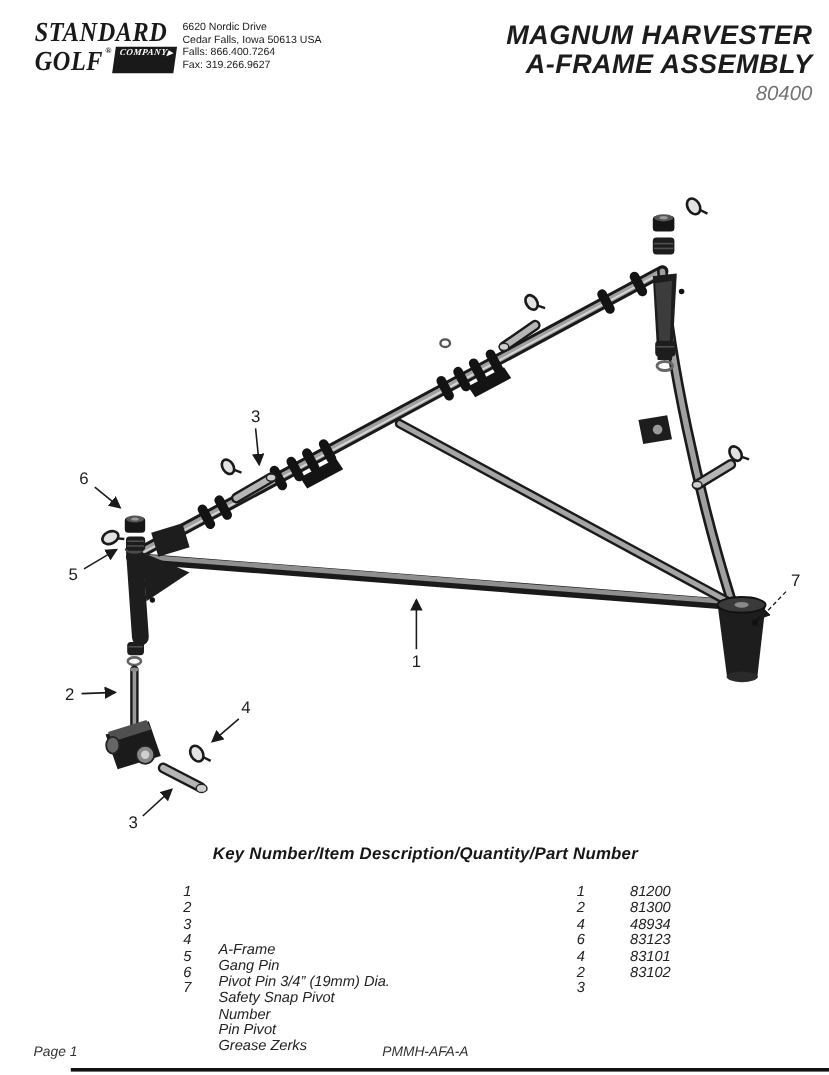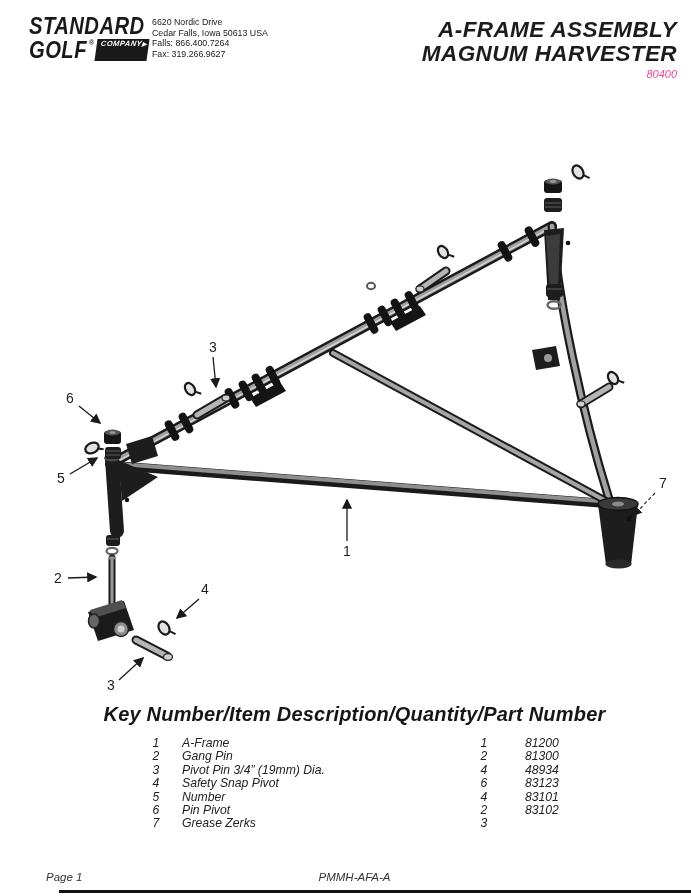--- a/index.html
+++ b/index.html
@@ -1,21 +1,21 @@
 <!DOCTYPE html>
 <html><head>
 <meta charset="utf-8">
 <style>
   html,body{margin:0;padding:0;}
   body{
     width:691px;height:896px;position:relative;background:#ffffff;
     font-family:"Liberation Sans", sans-serif;color:#231f20;overflow:hidden;
   }
   
-  .logo{position:absolute;left:29px;top:15px;width:124px;line-height:1;}
+  .logo{position:absolute;left:29px;top:15px;width:124px;line-height:1;font-family:Liberation Serif, serif;}
   .logo-line1{
     font-weight:bold;font-style:italic;font-size:23px;letter-spacing:.5px;
     transform:scaleX(.88);transform-origin:left;white-space:nowrap;color:#191919;
   }
   .logo-line2{display:flex;margin-top:1px;}
   .logo-golf{
     font-weight:bold;font-style:italic;font-size:23px;letter-spacing:.5px;
     transform:scaleX(.88);transform-origin:left;color:#191919;
   }
   .logo-reg{font-size:7px;font-weight:bold;margin-left:-6px;margin-bottom:1px;}
@@ -27,38 +27,38 @@
   .logo-badge .flag{font-size:6px;}
   .address{
     position:absolute;left:152px;top:17px;font-size:8.8px;font-weight:normal;
     line-height:10.6px;color:#191919;white-space:nowrap;
   }
   .title-block{
     position:absolute;right:14px;top:18px;text-align:right;
     font-weight:bold;font-style:italic;color:#1c1c1c;
   }
   .title-line{font-size:22.5px;line-height:23.5px;letter-spacing:.4px;white-space:nowrap;}
-  .title-part{font-size:11px;font-weight:400;margin-top:3px;color:#ec4899;}
+  .title-part{font-size:17px;font-weight:400;margin-top:3px;color:#737373;}
   
   .diagram{position:absolute;left:0;top:0;width:691px;height:896px;}
   .callout-num{font-size:14px;fill:#1c1c1c;font-family:"Liberation Sans",sans-serif;}
   
   .table-heading{
     position:absolute;left:18px;top:703px;width:673px;text-align:center;
-    font-size:20px;font-weight:bold;font-style:italic;color:#161616;
+    font-size:14px;font-weight:bold;font-style:italic;color:#161616;
     letter-spacing:.2px;white-space:nowrap;
   }
   .parts-rows{position:absolute;left:0;top:736px;width:691px;}
   .prow{position:relative;height:13.4px;font-size:12.2px;font-style:italic;color:#222;}
   .c-key {position:absolute;left:147px;width:18px;text-align:center;}
-  .c-desc{position:absolute;left:182px;white-space:nowrap;}
+  .c-desc{position:absolute;left:182px;white-space:nowrap;margin-top:48px;}
   .c-qty {position:absolute;left:476px;width:16px;text-align:center;}
   .c-part{position:absolute;left:507px;white-space:nowrap;margin-left:18px;}
   
-  .footer-page{position:absolute;left:46px;top:871px;font-size:11.5px;font-style:italic;color:#333;}
+  .footer-page{position:absolute;left:28px;top:871px;font-size:11.5px;font-style:italic;color:#333;}
   .footer-doc{position:absolute;left:0;top:871px;width:709px;text-align:center;
     font-size:11.5px;font-style:italic;color:#333;}
   .footer-rule{position:absolute;left:59px;right:0;top:890px;height:3px;background:#121212;}
 </style>
 </head>
 <body>
 
 <div class="logo">
   <div class="logo-line1">STANDARD</div>
   <div class="logo-line2">
@@ -69,22 +69,22 @@
 </div>
 
 <div class="address">
   <div>6620 Nordic Drive</div>
   <div>Cedar Falls, Iowa  50613  USA</div>
   <div>Falls: 866.400.7264</div>
   <div>Fax: 319.266.9627</div>
 </div>
 
 <div class="title-block">
+  <div class="title-line">MAGNUM HARVESTER</div>
   <div class="title-line">A-FRAME ASSEMBLY</div>
-  <div class="title-line">MAGNUM HARVESTER</div>
   <div class="title-part">80400</div>
 </div>
 
 <svg class="diagram" viewBox="0 0 691 896">
   <defs>
     <marker id="arrow" viewBox="0 0 10 10" refX="8.5" refY="5" markerWidth="8" markerHeight="8" orient="auto">
       <path d="M0,0 L10,5 L0,10 z" fill="#1a1a1a"></path>
     </marker>
   </defs>
 

